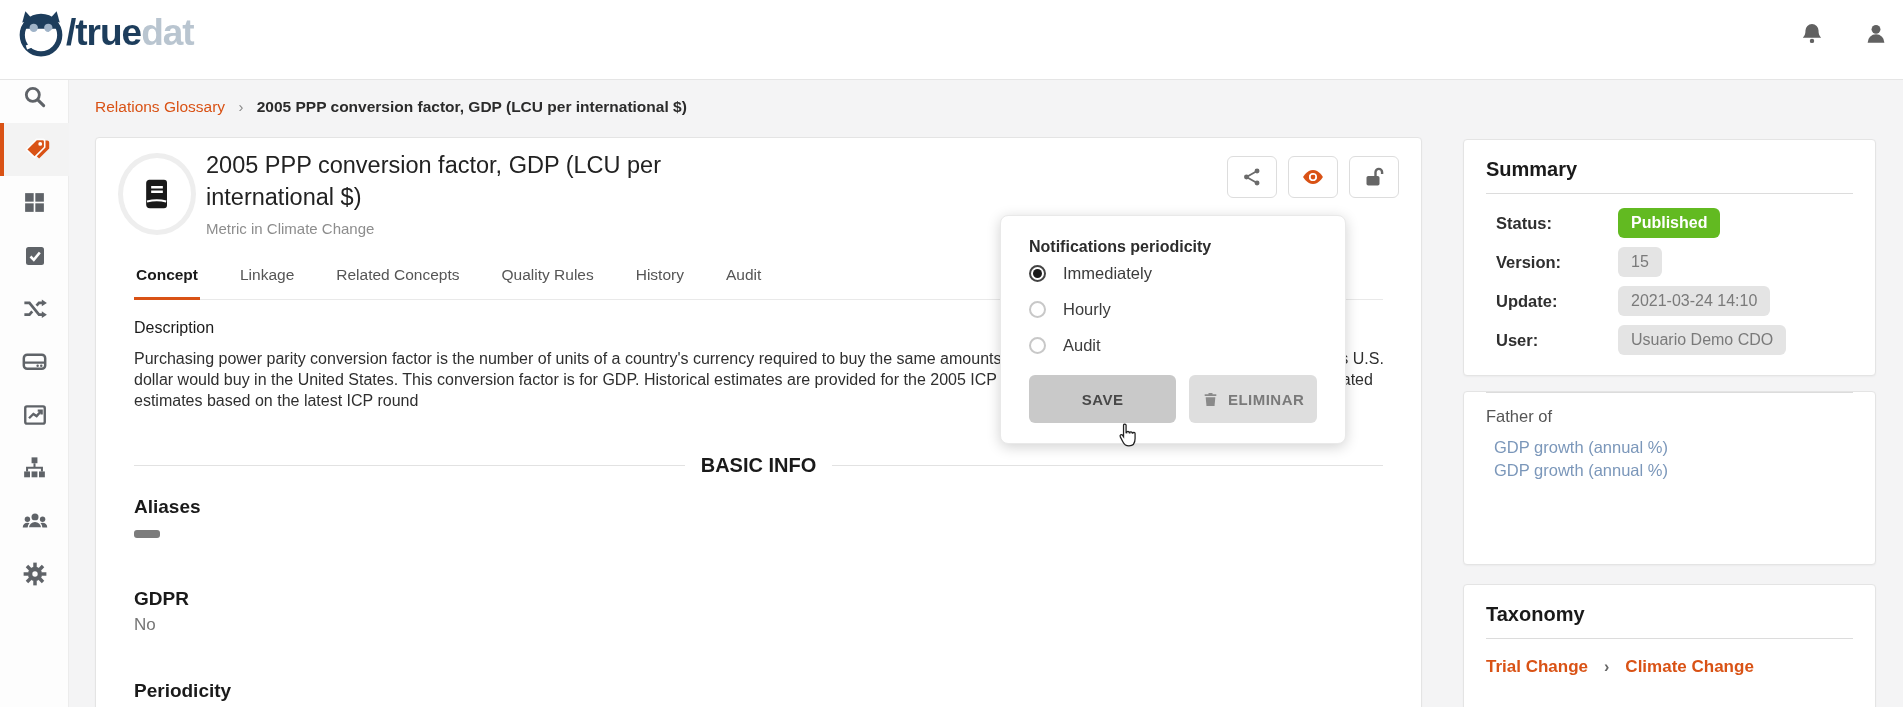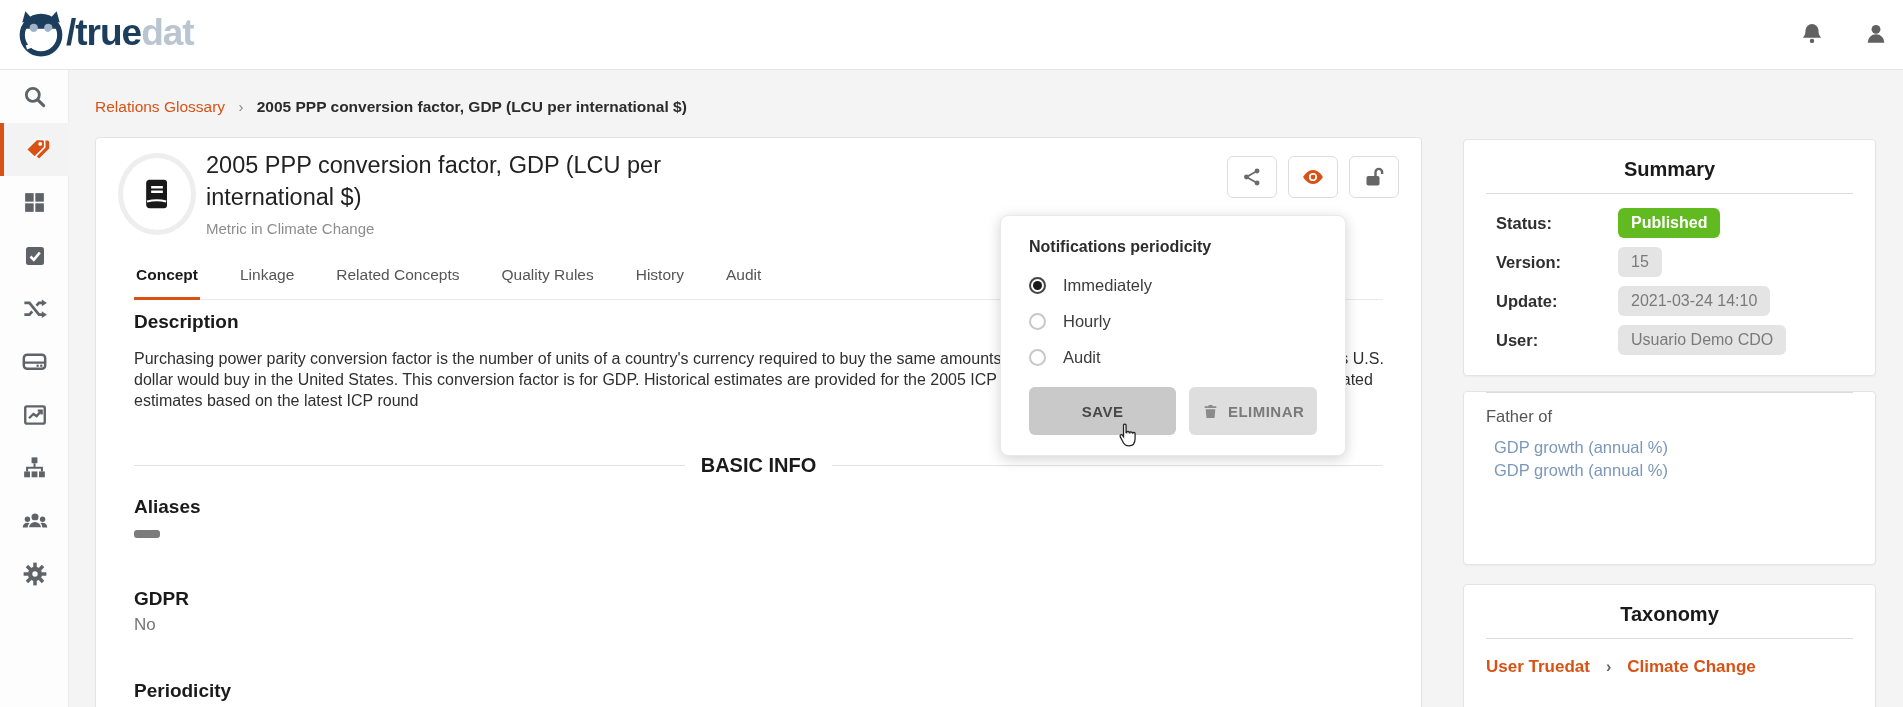--- a/index.html
+++ b/index.html
@@ -1,20 +1,20 @@
 <!DOCTYPE html>
 <html><head>
 <meta charset="utf-8">
 <style>
   * { margin:0; padding:0; box-sizing:border-box; }
   html,body { width:1903px; height:707px; overflow:hidden; background:#f4f4f5;
     font-family:"Liberation Sans", sans-serif; color:#333; }
 
   
-  .header { position:absolute; left:0; top:0; width:1903px; height:70px;
+  .header { position:absolute; left:0; top:0; width:1903px; height:80px;
     background:#fff; border-bottom:1px solid #e5e5e5; z-index:5; }
   .logo { position:absolute; left:16px; top:8px; display:flex; align-items:center; }
   .logo-text { font-size:37px; font-weight:bold; letter-spacing:-1px; color:#1d3d5c; }
   .logo-text .lt { color:#b9c5d0; }
   .hdr-icon { position:absolute; top:20px; width:28px; height:28px; cursor:pointer; }
 
   
   .sidebar { position:absolute; left:0; top:70px; width:69px; height:637px;
     background:#fdfdfd; border-right:1px solid #ececec; z-index:4; }
   .side-item { width:69px; height:53px; display:flex; align-items:center;
@@ -47,58 +47,58 @@
     background:#fff; display:flex; align-items:center; justify-content:center; cursor:pointer; }
 
   
   .tabs { position:absolute; left:38px; right:38px; top:128px; display:flex;
     gap:38px; border-bottom:1px solid #e9e9e9; }
   .tab { font-size:15.5px; color:#555; padding:0 2px 13px 2px; cursor:pointer; }
   .tab.active { color:#1a1a1a; font-weight:bold;
     border-bottom:3px solid #d95215; margin-bottom:-1px; }
 
   
-  .desc-heading { position:absolute; left:38px; top:173px; font-size:19px;
-    font-weight:bold; color:#1a1a1a; }
+  .desc-heading { position:absolute; left:38px; top:181px; font-size:16px;
+    font-weight:normal; color:#1a1a1a; }
   .desc-text { position:absolute; left:38px; top:210px; width:1253px;
     font-size:16px; line-height:1.32; color:#2f2f2f; }
   .basic-info { position:absolute; left:38px; right:38px; top:316px;
     display:flex; align-items:center; }
   .basic-info .line { flex:1; height:1px; background:#e2e2e2; }
   .basic-info .label { margin:0 16px; font-size:20px; font-weight:bold; color:#1a1a1a; }
   .sec-heading { font-size:19px; font-weight:bold; color:#1a1a1a; position:absolute; left:38px; }
   .aliases-h { top:358px; } .gdpr-h { top:450px; } .period-h { top:542px; }
   .alias-dash { position:absolute; left:38px; top:392px; width:26px; height:8px;
     border-radius:3px; background:#7c7c7c; }
   .gdpr-value { position:absolute; left:38px; top:477px; font-size:17px; color:#757575; }
 
   
   .rc-title { font-size:20px; font-weight:bold; color:#1a1a1a;
-    padding:18px 22px 12px 22px;text-align:center; }
+    padding:18px 22px 12px 22px; }
   .rc-divider { height:1px; background:#dcdcdc; margin:0 22px; }
   .rc-body { padding:14px 22px; }
 
   .sum-row { display:flex; align-items:center; margin-bottom:9px; height:30px; }
   .sum-label { width:122px; font-size:16.5px; font-weight:600; color:#2f2f2f;margin-left:10px; }
   .badge { display:inline-block; padding:6px 13px; border-radius:6px;
     background:#e4e4e4; color:#7a7a7a; font-size:16px; }
   .badge.success { background:#62ba21; color:#fff; font-weight:bold; }
 
   .rel-group { font-size:16.5px; color:#555; margin-bottom:12px; }
   .rel-link { font-size:16.5px; color:#7b97ba; margin:4px 0 4px 8px; cursor:pointer; }
 
   .tax-row { display:flex; align-items:center; gap:16px; padding-top:4px; }
   .tax-link { font-size:17px; font-weight:600; color:#d95215; cursor:pointer; }
   .tax-sep { color:#666; font-weight:bold; font-size:16px; }
 
   
   .popup { position:absolute; left:1000px; top:215px; width:346px; z-index:10;
     background:#fff; border:1px solid #e9e9e9; border-radius:8px;
     box-shadow:0 3px 14px rgba(0,0,0,.18); padding:22px 28px 20px 28px; }
-  .popup-title { font-size:16px; font-weight:bold; color:#2d2d2d; margin-bottom:20px; }
+  .popup-title { font-size:16px; font-weight:bold; color:#2d2d2d; margin-bottom:8px; }
   .radio-row { display:flex; align-items:center; margin-bottom:17px; cursor:pointer; }
   .radio { width:17px; height:17px; border-radius:50%; border:2px solid #c8c8c8;
     display:flex; align-items:center; justify-content:center; }
   .radio.checked { border-color:#444; }
   .radio.checked::after { content:""; width:9px; height:9px; border-radius:50%; background:#1a1a1a; }
   .radio-label { margin-left:17px; font-size:16.5px; color:#3c3c3c; }
   .popup-buttons { display:flex; gap:13px; margin-top:20px; }
   .btn { height:48px; border:none; border-radius:6px; font-size:15px; font-weight:bold;
     letter-spacing:.5px; cursor:pointer; display:flex; align-items:center; justify-content:center;
     font-family:"Liberation Sans", sans-serif; }
@@ -323,21 +323,21 @@
     <div class="rel-link">GDP growth (annual %)</div>
     <div class="rel-link">GDP growth (annual %)</div>
   </div>
 </div>
 
 <div class="card taxonomy-card">
   <div class="rc-title">Taxonomy</div>
   <div class="rc-divider"></div>
   <div class="rc-body">
     <div class="tax-row">
-      <span class="tax-link">User Truedat</span>
+      <span class="tax-link">Trial Change</span>
       <span class="tax-sep">›</span>
       <span class="tax-link">Climate Change</span>
     </div>
   </div>
 </div>
 
 <div class="popup">
   <div class="popup-title">Notifications periodicity</div>
   <div class="radio-row">
     <span class="radio checked"></span>

